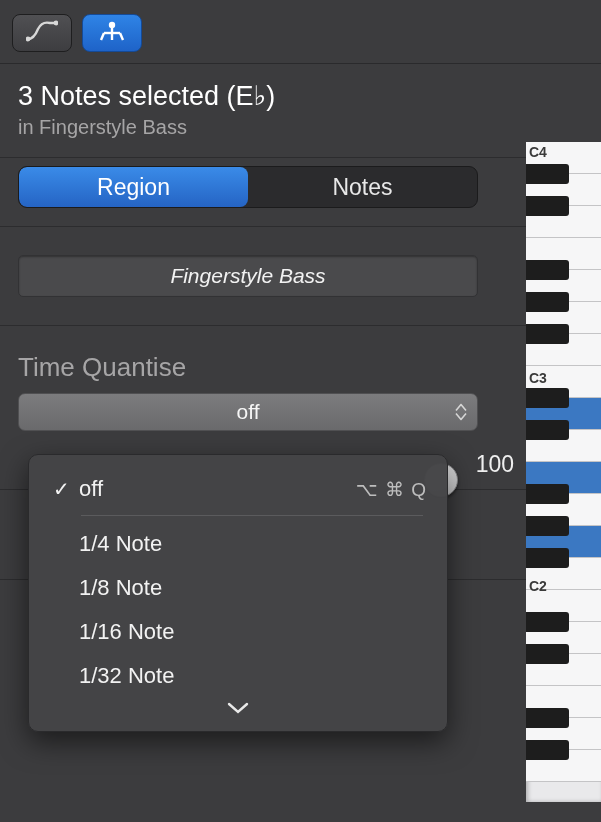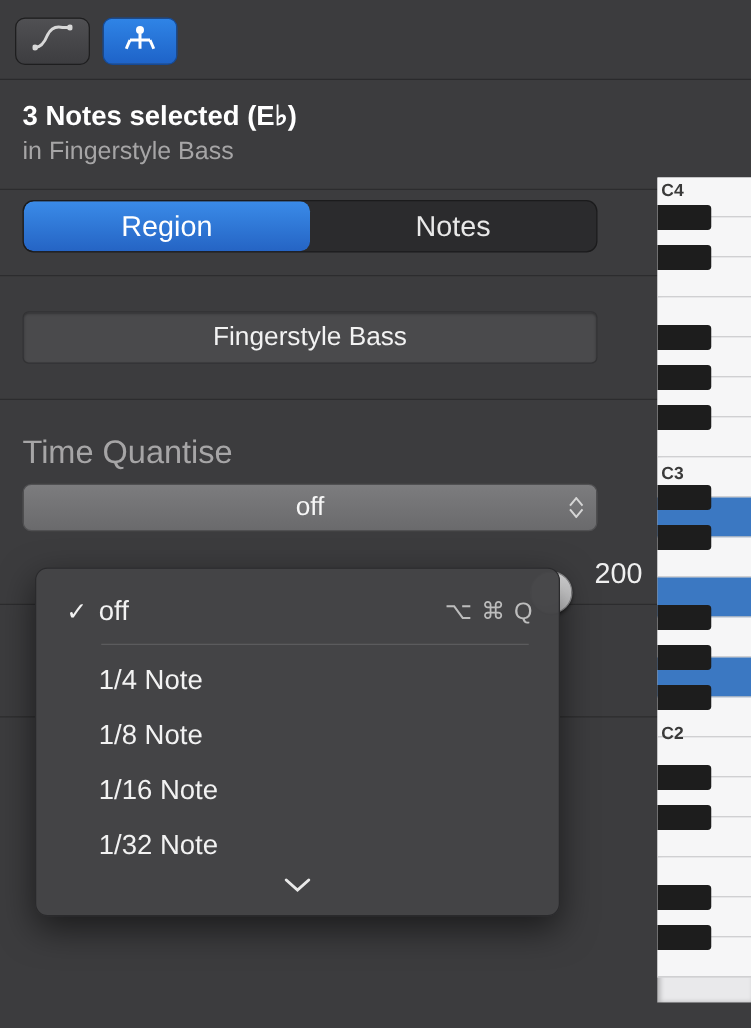--- a/index.html
+++ b/index.html
@@ -19,36 +19,36 @@
     width:60px; height:38px; border-radius:8px;
     display:flex; align-items:center; justify-content:center;
     border:1px solid #1e1e1f;
     background:linear-gradient(#505053,#3d3d40);
   }
   .tool-btn.active { background:linear-gradient(#2f84e6,#1e63c8); border-color:#154a96;}
   .tool-btn svg { width:32px; height:24px; }
 
   
   .sel-block { padding:16px 18px 18px 18px; border-bottom:1px solid #2c2c2e;}
-  .sel-title { font-size:22px; font-weight:700; color:#fff; }
+  .sel-title { font-size:27px; font-weight:400; color:#fff; }
   .sel-sub { font-size:20px; color:#a6a5a6; margin-top:4px;}
 
   
   .seg-wrap { padding:0 18px 18px 18px; border-bottom:1px solid #2c2c2e;}
   .seg {
     display:flex; width:460px; height:42px; border-radius:9px; overflow:hidden;
     background:#2b2b2d; border:1px solid #1b1b1c;
   }
   .seg-item { flex:1; display:flex; align-items:center; justify-content:center;
     font-size:23px; color:#e8e8e8;}
   .seg-item.active { background:linear-gradient(#3a8be8,#2564c4); color:#fff; font-weight:500;
     border-radius:8px;}
 
   
-  .name-row { padding:28px 18px 28px 18px; border-bottom:1px solid #2c2c2e;}
+  .name-row { padding:28px 18px 28px 18px; border-bottom:1px solid #2c2c2e;font-style:italic;}
   .name-field {
     width:460px; height:42px; border-radius:5px;
     background:#4a4a4c; border:1px solid #323234;
     display:flex; align-items:center; justify-content:center;
     font-size:21px; color:#f2f2f2;
     box-shadow:inset 0 1px 2px rgba(0,0,0,.35);
   }
 
   
   .tq-section { padding:26px 18px 10px 18px; border-bottom:1px solid #2c2c2e;}
@@ -188,21 +188,21 @@
         <svg viewBox="0 0 12 8">
             <path d="M1 1 L6 7 L11 1" stroke="#d5d5d5" stroke-width="1.6" fill="none"></path>
           </svg>
       </span>
     </div>
 
     <div class="strength-row">
       <div class="strength-track">
         <div class="knob"></div>
       </div>
-      <div class="strength-val">200</div>
+      <div class="strength-val">100</div>
     </div>
   </div>
 
   <div class="extra-row">
     <div class="extra-val">0</div>
   </div>
 
   <div class="menu">
     <div class="menu-row">
       <span class="check">✓</span>

